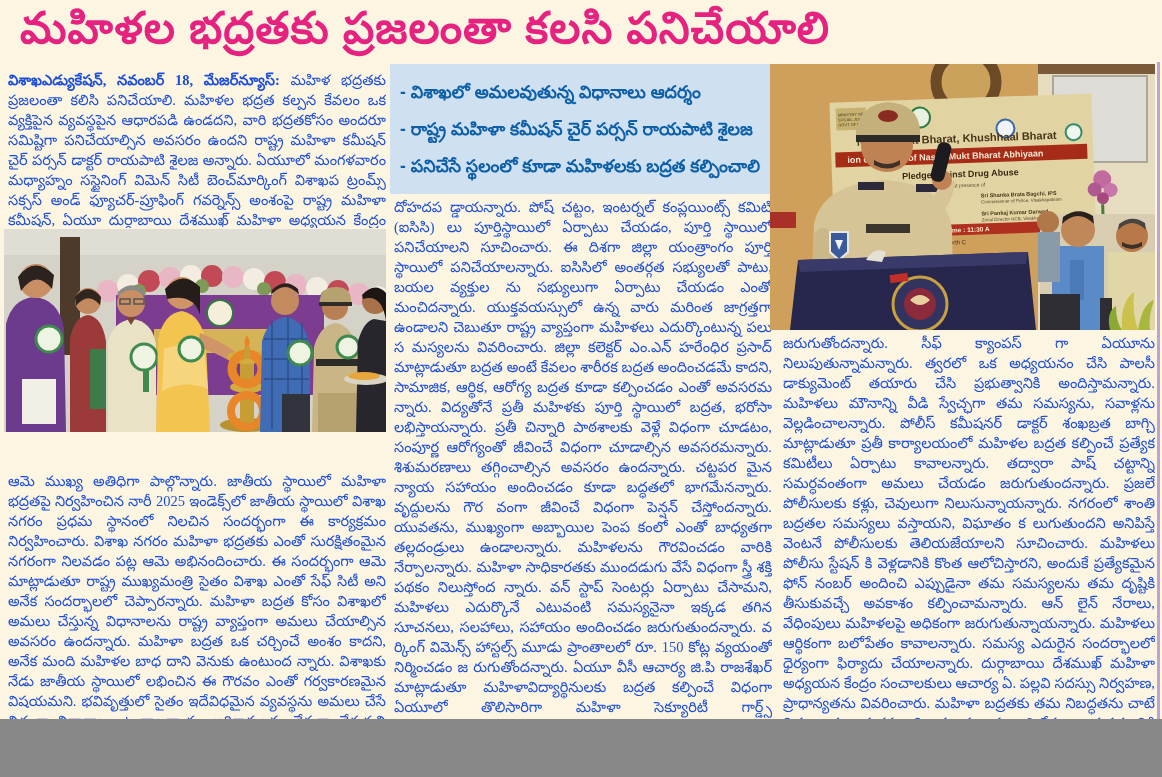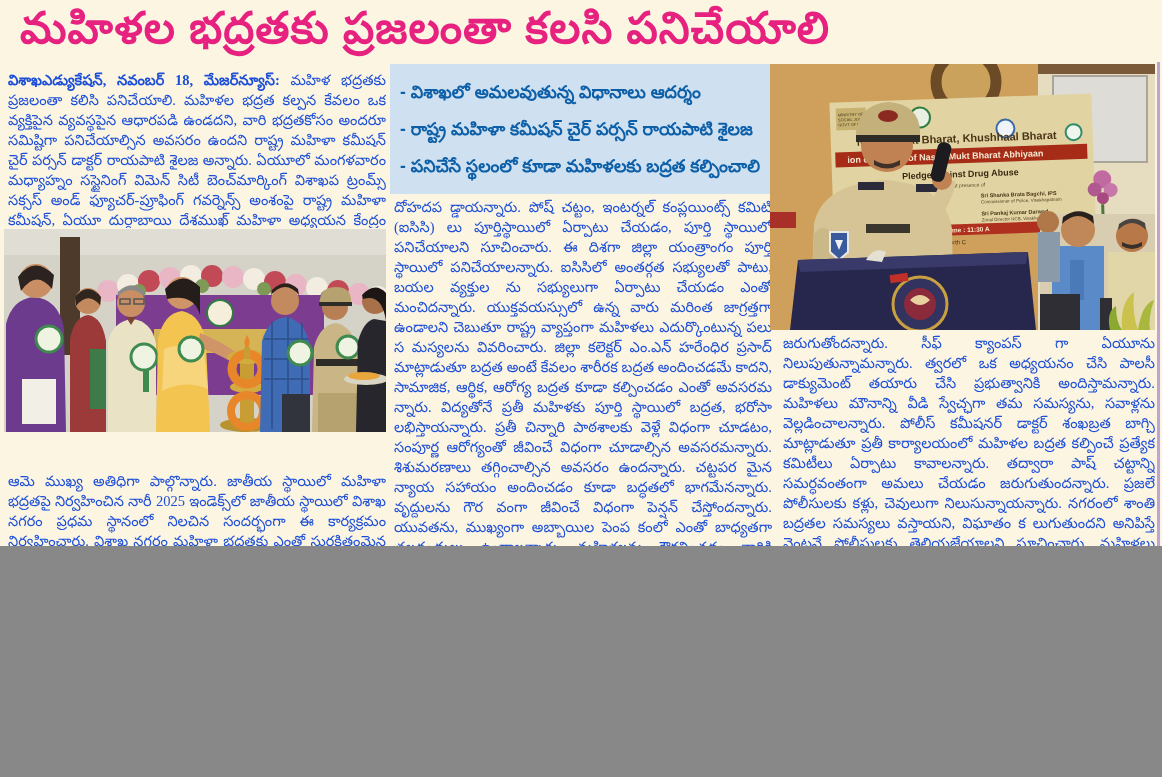--- a/index.html
+++ b/index.html
@@ -1,18 +1,18 @@
 <!DOCTYPE html>
 <html><head>
 <meta charset="utf-8">
 <style>
   * { margin:0; padding:0; box-sizing:border-box; }
   body { background:#888; font-family:"Liberation Serif", serif; }
   .page {
-    position:relative; width:1162px; height:546px; overflow:hidden;
+    position:relative; width:1162px; height:719px; overflow:hidden;
     background:#fbf5e2; margin:0 auto;
   }
   .headline {
     position:absolute; top:-2px; left:20px; width:1130px; height:62px;
     color:#e7217f; font-weight:bold; font-size:44px; line-height:60px;
     white-space:nowrap; overflow:hidden; letter-spacing:1px;
     font-family:"Liberation Sans", sans-serif;
   }
   .bodytext {
     color:#1d4ed8; font-size:14.5px; line-height:20px;

